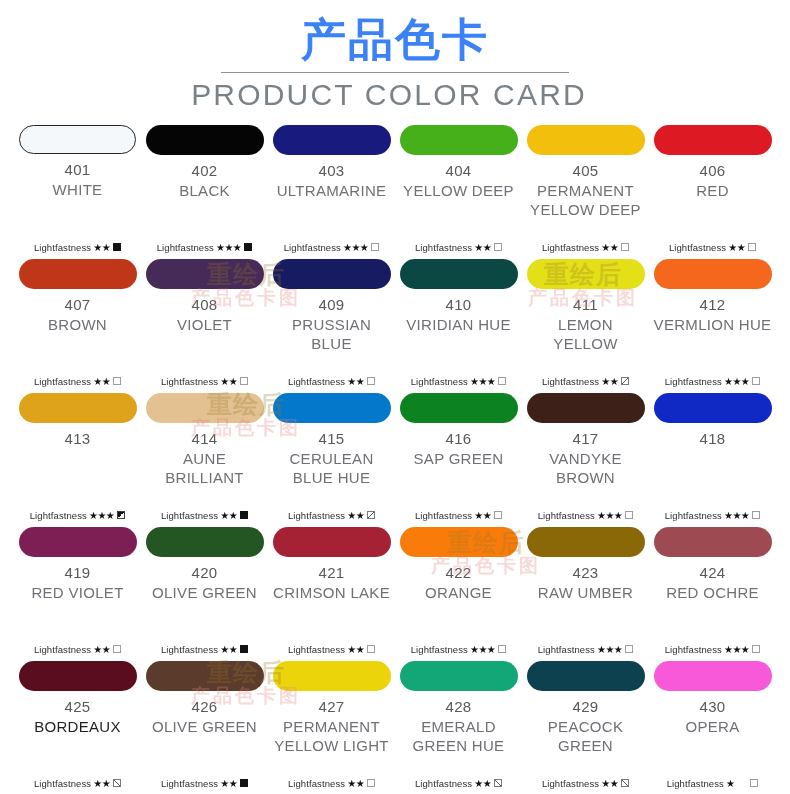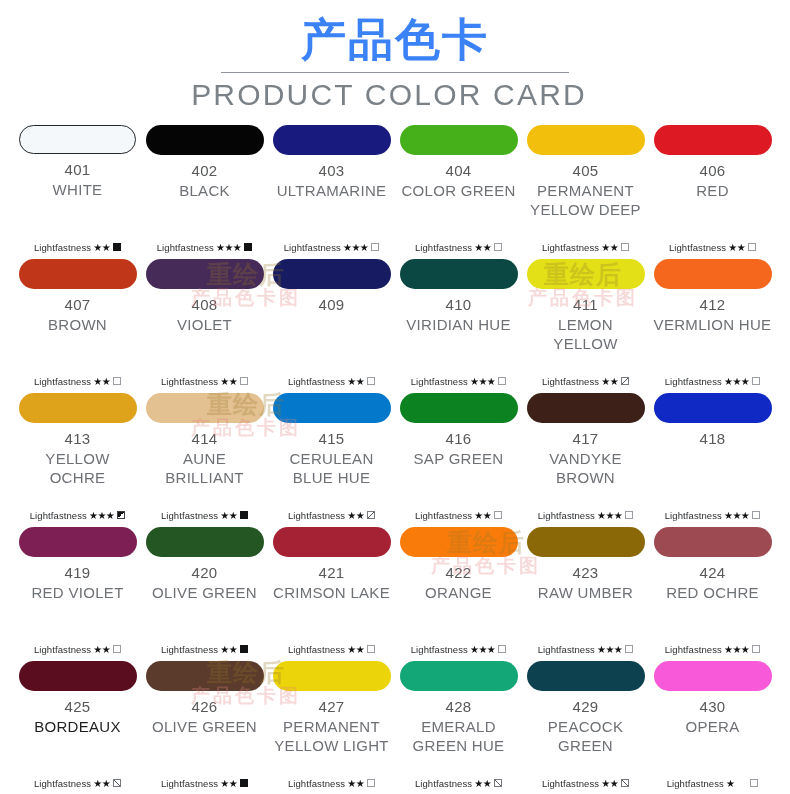--- a/index.html
+++ b/index.html
@@ -208,21 +208,21 @@
       <div class="cname">ULTRAMARINE</div>
       <div class="lf">
         <span>Lightfastness</span>
         <span class="stars">★★★</span>
         <span class="sq open"></span>
       </div>
     </div>
     <div class="cell">
       <div class="swatch" style="background: rgb(69, 176, 26);"></div>
       <div class="code">404</div>
-      <div class="cname">COLOR GREEN</div>
+      <div class="cname">YELLOW DEEP</div>
       <div class="lf">
         <span>Lightfastness</span>
         <span class="stars">★★</span>
         <span class="sq open"></span>
       </div>
     </div>
     <div class="cell">
       <div class="swatch" style="background: rgb(242, 192, 12);"></div>
       <div class="code">405</div>
       <div class="cname">PERMANENT YELLOW DEEP</div>
@@ -258,20 +258,21 @@
       <div class="cname">VIOLET</div>
       <div class="lf">
         <span>Lightfastness</span>
         <span class="stars">★★</span>
         <span class="sq open"></span>
       </div>
     </div>
     <div class="cell">
       <div class="swatch" style="background: rgb(22, 27, 98);"></div>
       <div class="code">409</div>
+      <div class="cname">PRUSSIAN BLUE</div>
       <div class="lf">
         <span>Lightfastness</span>
         <span class="stars">★★</span>
         <span class="sq open"></span>
       </div>
     </div>
     <div class="cell">
       <div class="swatch" style="background: rgb(11, 72, 67);"></div>
       <div class="code">410</div>
       <div class="cname">VIRIDIAN HUE</div>
@@ -297,21 +298,20 @@
       <div class="cname">VERMLION HUE</div>
       <div class="lf">
         <span>Lightfastness</span>
         <span class="stars">★★★</span>
         <span class="sq open"></span>
       </div>
     </div>
     <div class="cell">
       <div class="swatch" style="background: rgb(223, 163, 27);"></div>
       <div class="code">413</div>
-      <div class="cname">YELLOW OCHRE</div>
       <div class="lf">
         <span>Lightfastness</span>
         <span class="stars">★★★</span>
         <span class="sq half"></span>
       </div>
     </div>
     <div class="cell">
       <div class="swatch" style="background: rgb(227, 193, 145);"></div>
       <div class="code">414</div>
       <div class="cname">AUNE BRILLIANT</div>

